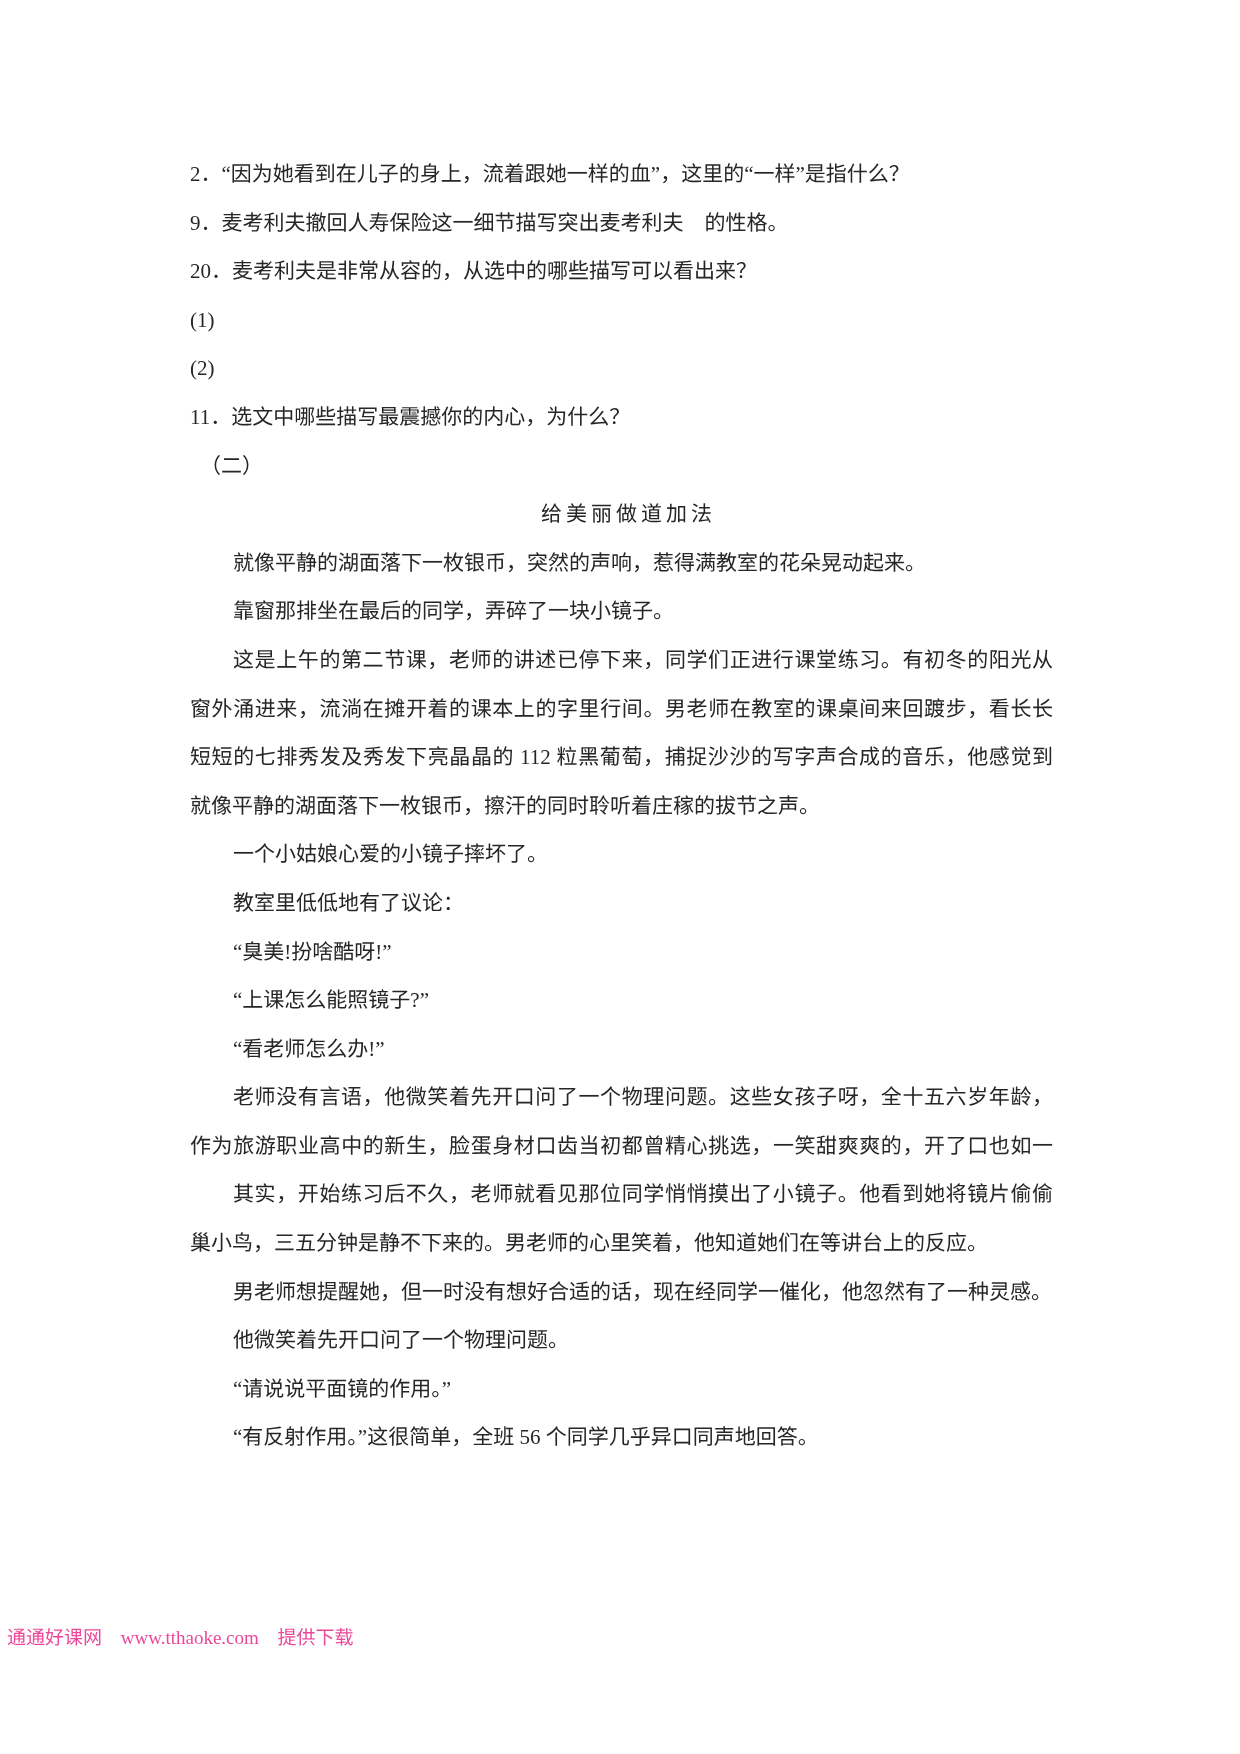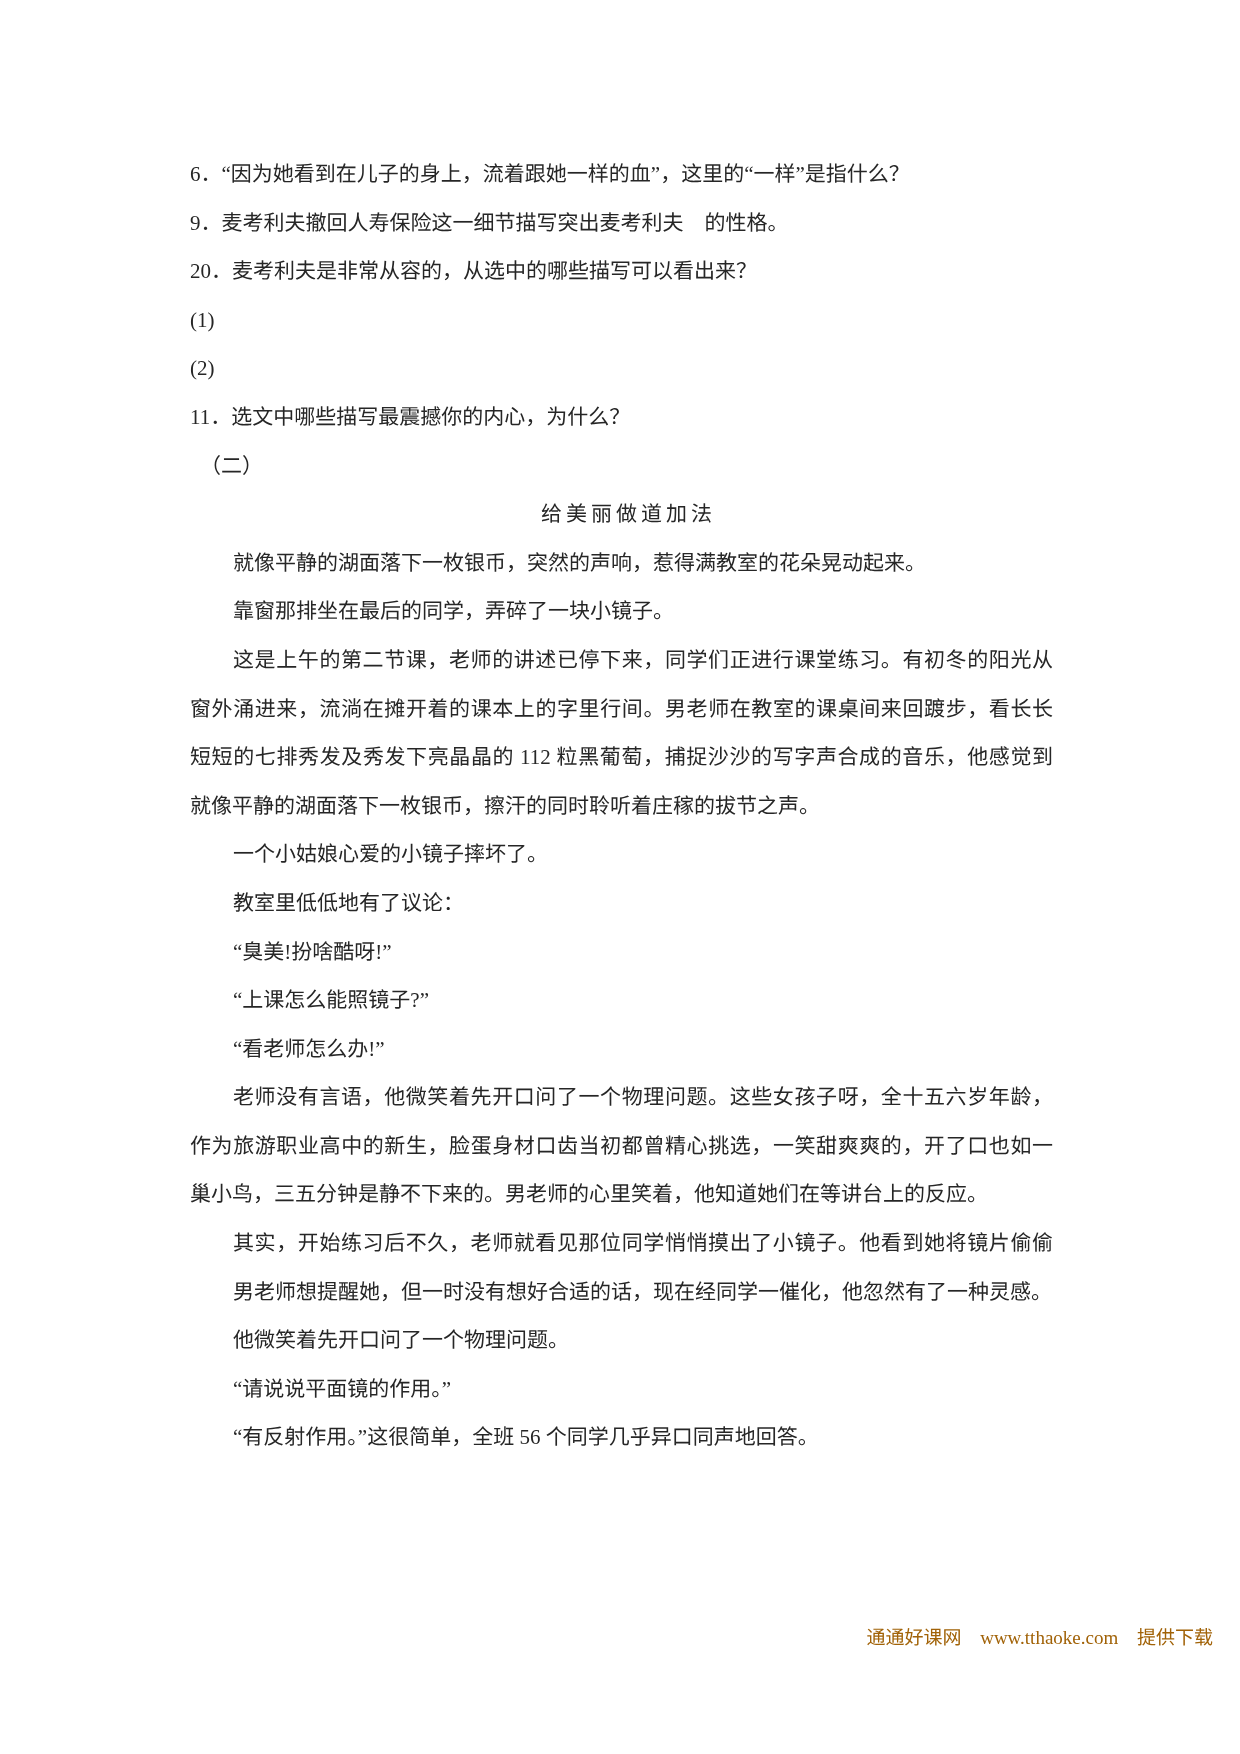--- a/index.html
+++ b/index.html
@@ -35,57 +35,57 @@
     text-align:center;
     text-align-last:center;
     letter-spacing:4px;
     text-indent:14px;
   }
   .footer{
     position:absolute;
     left:0;top:1614px;
     width:1240px;height:48px;
     line-height:48px;
-    text-align:right;
+    text-align:left;
     font-size:19px;
-    color:#a16207;
+    color:#ec4899;
     padding-right:20px;
     box-sizing:border-box;
   }
   .footer span{margin:0 7px;}
 </style>
 </head>
 <body>
 
 <div class="page" style="background: rgb(255, 255, 255); color: rgb(38, 38, 38);">
 
   <div class="textcol">
-      <div class="line question">6．“因为她看到在儿子的身上，流着跟她一样的血”，这里的“一样”是指什么？</div>
+      <div class="line question">2．“因为她看到在儿子的身上，流着跟她一样的血”，这里的“一样”是指什么？</div>
       <div class="line question">9．麦考利夫撤回人寿保险这一细节描写突出麦考利夫　的性格。</div>
       <div class="line question">20．麦考利夫是非常从容的，从选中的哪些描写可以看出来？</div>
       <div class="line list">(1)</div>
       <div class="line list">(2)</div>
       <div class="line question">11．选文中哪些描写最震撼你的内心，为什么？</div>
       <div class="line section">（二）</div>
       <div class="line title">给美丽做道加法</div>
       <div class="line para-first">就像平静的湖面落下一枚银币，突然的声响，惹得满教室的花朵晃动起来。</div>
       <div class="line para-first">靠窗那排坐在最后的同学，弄碎了一块小镜子。</div>
       <div class="line para-first fill">这是上午的第二节课，老师的讲述已停下来，同学们正进行课堂练习。有初冬的阳光从</div>
       <div class="line para-cont fill">窗外涌进来，流淌在摊开着的课本上的字里行间。男老师在教室的课桌间来回踱步，看长长</div>
       <div class="line para-cont fill">短短的七排秀发及秀发下亮晶晶的 112 粒黑葡萄，捕捉沙沙的写字声合成的音乐，他感觉到</div>
       <div class="line para-cont">就像平静的湖面落下一枚银币，擦汗的同时聆听着庄稼的拔节之声。</div>
       <div class="line para-first">一个小姑娘心爱的小镜子摔坏了。</div>
       <div class="line para-first">教室里低低地有了议论：</div>
       <div class="line para-first">“臭美!扮啥酷呀!”</div>
       <div class="line para-first">“上课怎么能照镜子?”</div>
       <div class="line para-first">“看老师怎么办!”</div>
       <div class="line para-first fill">老师没有言语，他微笑着先开口问了一个物理问题。这些女孩子呀，全十五六岁年龄，</div>
       <div class="line para-cont fill">作为旅游职业高中的新生，脸蛋身材口齿当初都曾精心挑选，一笑甜爽爽的，开了口也如一</div>
+      <div class="line para-first fill">其实，开始练习后不久，老师就看见那位同学悄悄摸出了小镜子。他看到她将镜片偷偷</div>
       <div class="line para-cont">巢小鸟，三五分钟是静不下来的。男老师的心里笑着，他知道她们在等讲台上的反应。</div>
-      <div class="line para-first fill">其实，开始练习后不久，老师就看见那位同学悄悄摸出了小镜子。他看到她将镜片偷偷</div>
       <div class="line para-first">男老师想提醒她，但一时没有想好合适的话，现在经同学一催化，他忽然有了一种灵感。</div>
       <div class="line para-first">他微笑着先开口问了一个物理问题。</div>
       <div class="line para-first">“请说说平面镜的作用。”</div>
       <div class="line para-first">“有反射作用。”这很简单，全班 56 个同学几乎异口同声地回答。</div>
     </div>
 
   <div class="footer">
     <span>通通好课网</span>
     <span>www.tthaoke.com</span>
     <span>提供下载</span>

